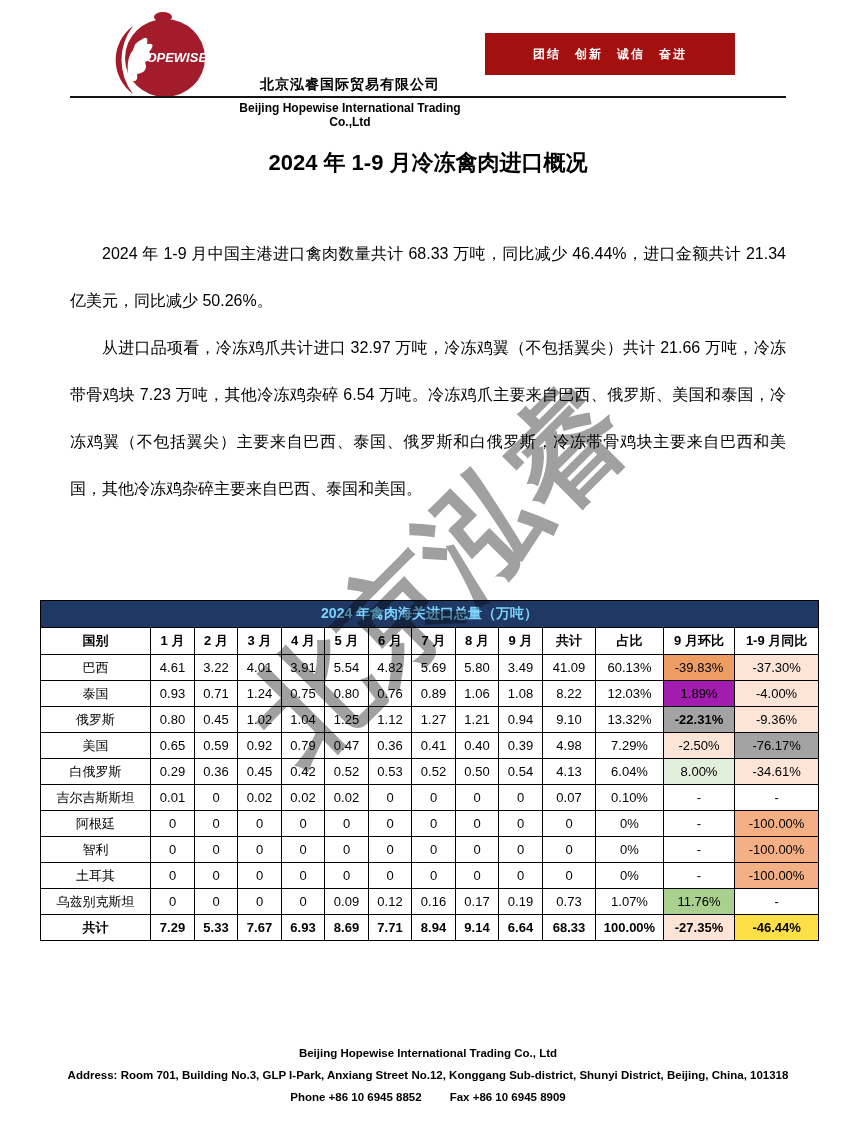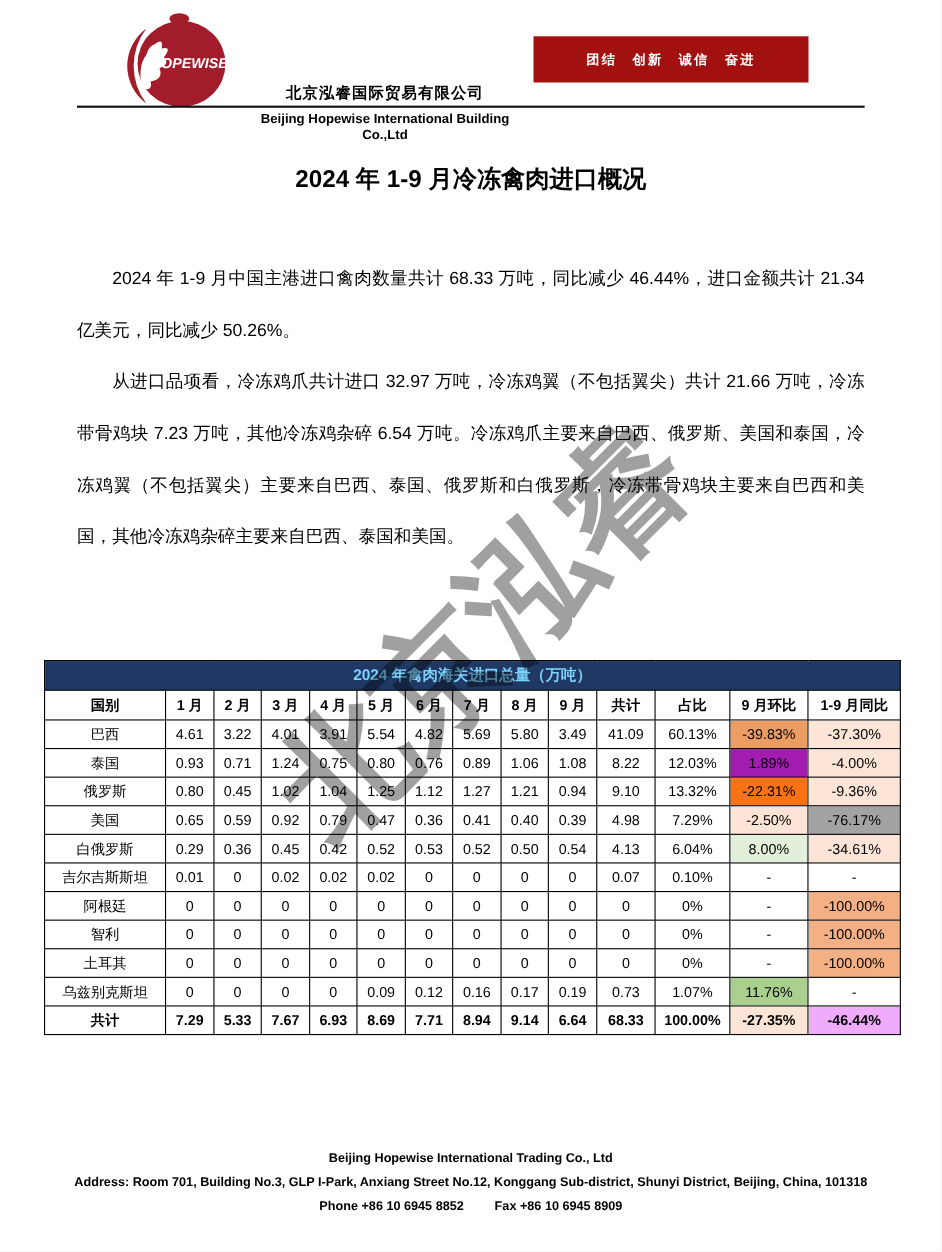--- a/index.html
+++ b/index.html
@@ -60,21 +60,21 @@
     <svg width="102" height="90" viewBox="0 0 102 90" xmlns="http://www.w3.org/2000/svg">
       <ellipse cx="62" cy="48" rx="40" ry="39" fill="#A21C2B"></ellipse>
       <ellipse cx="60" cy="7" rx="9" ry="5" fill="#A21C2B"></ellipse>
       <path d="M30 16 A 42 42 0 0 0 30 84 A 56 56 0 0 1 30 16 Z" fill="#A21C2B"></path>
       <path d="M38 30 q8 -6 6 4 q10 -2 2 8 q6 6 -4 10 q4 10 -8 12 q2 10 -8 6 q-4 -20 4 -30 q2 -8 8 -10 Z" fill="#ffffff"></path>
       <text x="34" y="52" font-size="13" font-style="italic" font-weight="bold" fill="#ffffff" font-family="Liberation Sans, sans-serif">HOPEWISE</text>
     </svg>
   </div>
   <div class="company">
     <div class="cn">北京泓睿国际贸易有限公司</div>
-    <div class="en">Beijing Hopewise International Building Co.,Ltd</div>
+    <div class="en">Beijing Hopewise International Trading Co.,Ltd</div>
   </div>
   <div class="banner">
     <span class="slogan">团结　创新　诚信　奋进</span>
   </div>
   <div class="divider"></div>
 
   <div class="doc-title">2024 年 1-9 月冷冻禽肉进口概况</div>
   <div class="content">
     <p>2024 年 1-9 月中国主港进口禽肉数量共计 68.33 万吨，同比减少 46.44%，进口金额共计 21.34 亿美元，同比减少 50.26%。</p>
     <p>从进口品项看，冷冻鸡爪共计进口 32.97 万吨，冷冻鸡翼（不包括翼尖）共计 21.66 万吨，冷冻带骨鸡块 7.23 万吨，其他冷冻鸡杂碎 6.54 万吨。冷冻鸡爪主要来自巴西、俄罗斯、美国和泰国，冷冻鸡翼（不包括翼尖）主要来自巴西、泰国、俄罗斯和白俄罗斯，冷冻带骨鸡块主要来自巴西和美国，其他冷冻鸡杂碎主要来自巴西、泰国和美国。</p>
@@ -160,21 +160,21 @@
             <td>0.45</td>
             <td>1.02</td>
             <td>1.04</td>
             <td>1.25</td>
             <td>1.12</td>
             <td>1.27</td>
             <td>1.21</td>
             <td>0.94</td>
             <td>9.10</td>
             <td>13.32%</td>
-            <td style="background: #f97316;">-22.31%</td>
+            <td style="background: #a3a3a3; font-weight: bold;">-22.31%</td>
             <td style="background: rgb(252, 228, 214);">-9.36%</td>
           </tr>
           <tr>
             <td>美国</td>
             <td>0.65</td>
             <td>0.59</td>
             <td>0.92</td>
             <td>0.79</td>
             <td>0.47</td>
             <td>0.36</td>
@@ -289,21 +289,21 @@
             <td>7.67</td>
             <td>6.93</td>
             <td>8.69</td>
             <td>7.71</td>
             <td>8.94</td>
             <td>9.14</td>
             <td>6.64</td>
             <td>68.33</td>
             <td>100.00%</td>
             <td style="background: rgb(252, 228, 214);">-27.35%</td>
-            <td style="background: #f0abfc;">-46.44%</td>
+            <td style="background: #fde047;">-46.44%</td>
           </tr>
         </tbody>
     </table>
   </div>
 
   <div class="footer">
     <div>Beijing Hopewise International Trading Co., Ltd</div>
     <div>Address: Room 701, Building No.3, GLP I-Park, Anxiang Street No.12, Konggang Sub-district, Shunyi District, Beijing, China, 101318</div>
     <div>
       <span>Phone +86 10 6945 8852</span><span class="fax">Fax +86 10 6945 8909</span>

